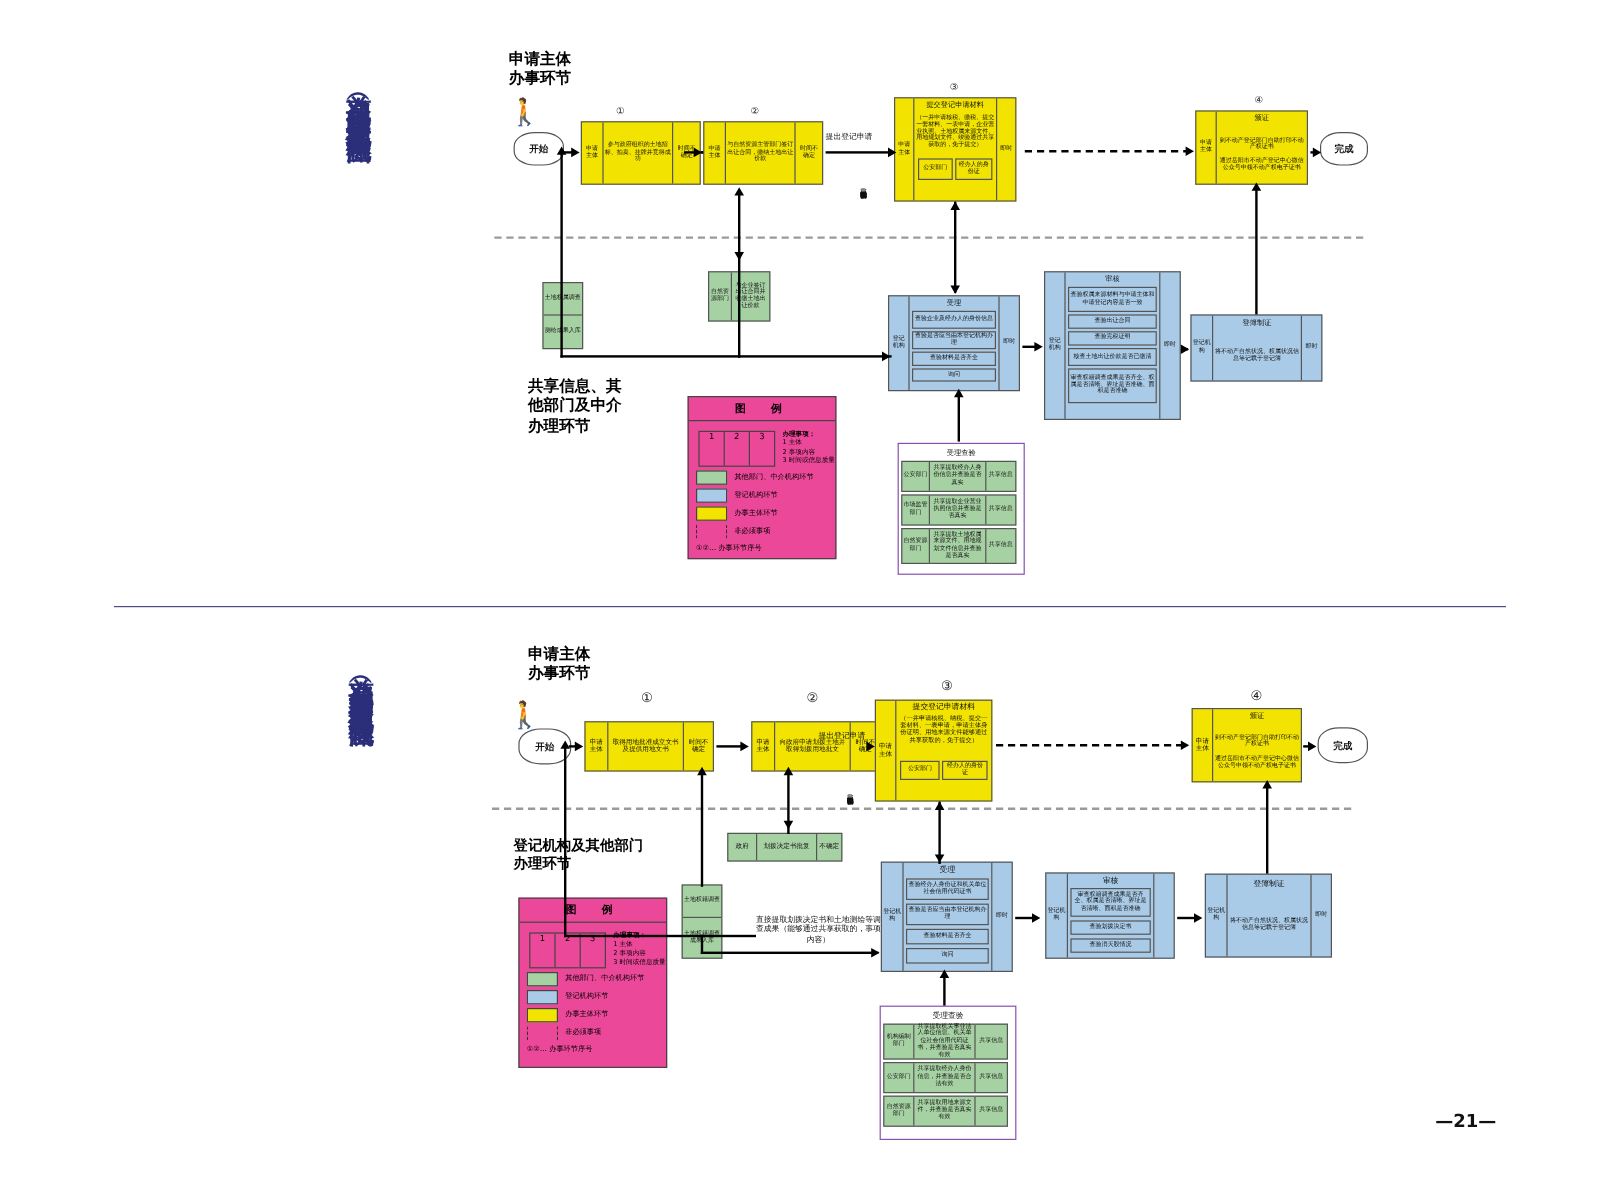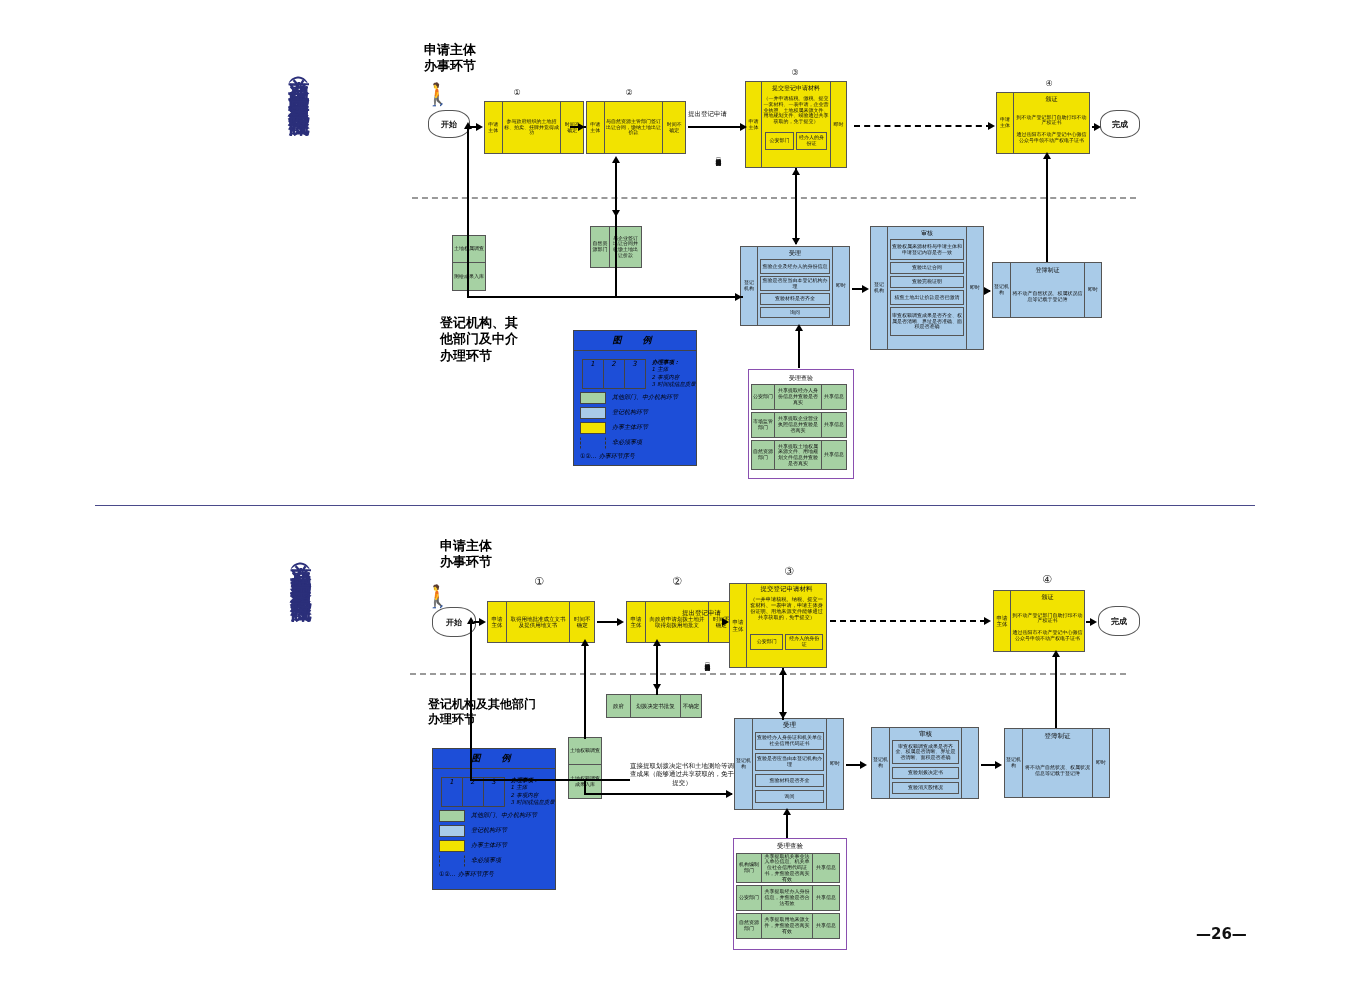--- a/index.html
+++ b/index.html
@@ -74,21 +74,21 @@
   .cnum.big{font-size:11px;}
 
   
   .vcap{
     position:absolute;writing-mode:vertical-rl;font-size:5.5px;line-height:1.1;
     color:#111;white-space:nowrap;
   }
   .cap{position:absolute;font-size:6.5px;line-height:1.3;color:#111;}
 
   
-  .legend{position:absolute;border:1px solid #444;background:#1d4ed8;font-style:italic;}
+  .legend{position:absolute;border:1px solid #444;background:#ec4899;}
   .legend-hd{border-bottom:1px solid #444;text-align:center;font-weight:bold;
              font-size:9px;letter-spacing:6px;padding:3px 0;}
   .lg-row{display:flex;align-items:center;margin:3px 0 3px 6px;font-size:6px;}
   .sw{width:24px;height:10px;border:1px solid #444;margin-right:6px;}
   .numbox{display:flex;border:1px solid #444;}
   .numbox div{border-right:1px solid #444;width:20px;text-align:center;font-size:7px;}
   .numbox div:last-child{border-right:none;}
   .lg-note{font-size:5.5px;line-height:1.35;}
   .dbox{width:24px;height:10px;border:1px dashed #333;margin-right:6px;
         border-top-color:transparent;border-bottom-color:transparent;}
@@ -102,21 +102,21 @@
 <div class="page">
 
   <div class="hrule" style="left:95px;top:505px;width:1160px;"></div>
 
   <div>
 
     <div class="vtitle" style="left:288px;top:62px;font-size:21px;">首次登记（出让国有建设用地使用权）流程图</div>
 
     <div class="sec-head" style="left:424px;top:42px;">申请主体
 办事环节</div>
-    <div class="sec-head" style="left:440px;top:315px;">登记机构、其
+    <div class="sec-head" style="left:440px;top:315px;">共享信息、其
 他部门及中介
 办理环节</div>
 
     <div class="hdash" style="left:412px;top:197px;width:724px;"></div>
 
     <div class="abs" style="left:424px;top:84px;width:26px;height:24px;color:#cfcfcf;font-size:22px;line-height:22px;">🚶</div>
 
     <div class="term" style="left:428px;top:110px;width:40px;height:26px;">开始</div>
 
     <div class="cnum" style="left:510px;top:88px;width:14px;">①</div>
@@ -410,21 +410,21 @@
       <div class="cellv" style="width:20px;font-size:5.5px;">不确定</div>
     </div>
 
     <div class="box grn" style="left:568px;top:737px;width:34px;height:62px;flex-direction:column;">
       <div class="cellv" style="height:45%;border-bottom:1px solid #555;">土地权籍调查</div>
       <div class="cellv" style="height:55%;">土地权籍调查成果入库</div>
     </div>
 
     <div class="cap" style="left:682px;top:609px;">提出登记申请</div>
     <div class="vcap" style="left:705px;top:660px;">（登记机构接受申请材料或转办窗口一窗办理）</div>
-    <div class="cap" style="left:630px;top:762px;width:104px;text-align:center;">直接提取划拨决定书和土地测绘等调查成果（能够通过共享获取的，免于提交）</div>
+    <div class="cap" style="left:630px;top:762px;width:104px;text-align:center;">直接提取划拨决定书和土地测绘等调查成果（能够通过共享获取的，事项内容）</div>
 
     <div class="box blu" style="left:734px;top:718px;width:110px;height:92px;">
       <div class="cellv side" style="width:18px;">登记机构</div>
       <div style="flex:1;display:flex;flex-direction:column;padding:1px 2px;">
         <div class="cellv ttl" style="height:12px;font-size:6.5px;">受理</div>
         <div class="inner" style="height:18px;margin-bottom:3px;">查验经办人身份证和机关单位社会信用代码证书</div>
         <div class="inner" style="height:18px;margin-bottom:3px;">查验是否应当由本登记机构办理</div>
         <div class="inner" style="height:13px;margin-bottom:3px;">查验材料是否齐全</div>
         <div class="inner" style="height:13px;">询问</div>
       </div>
@@ -538,15 +538,15 @@
     <div class="arrU" style="left:783px;top:808px;"></div>
 
     <div class="ln lnh" style="left:846px;top:764px;width:18px;"></div>
     <div class="arrR" style="left:860px;top:761px;"></div>
     <div class="ln lnh" style="left:981px;top:764px;width:16px;"></div>
     <div class="arrR" style="left:995px;top:761px;"></div>
     <div class="ln lnv" style="left:1055px;top:654px;height:74px;"></div>
     <div class="arrU" style="left:1052px;top:650px;"></div>
   </div>
 
-  <div class="pagenum" style="left:1196px;top:925px;">—26—</div>
+  <div class="pagenum" style="left:1196px;top:925px;">—21—</div>
 
 </div>
 
 </body></html>

